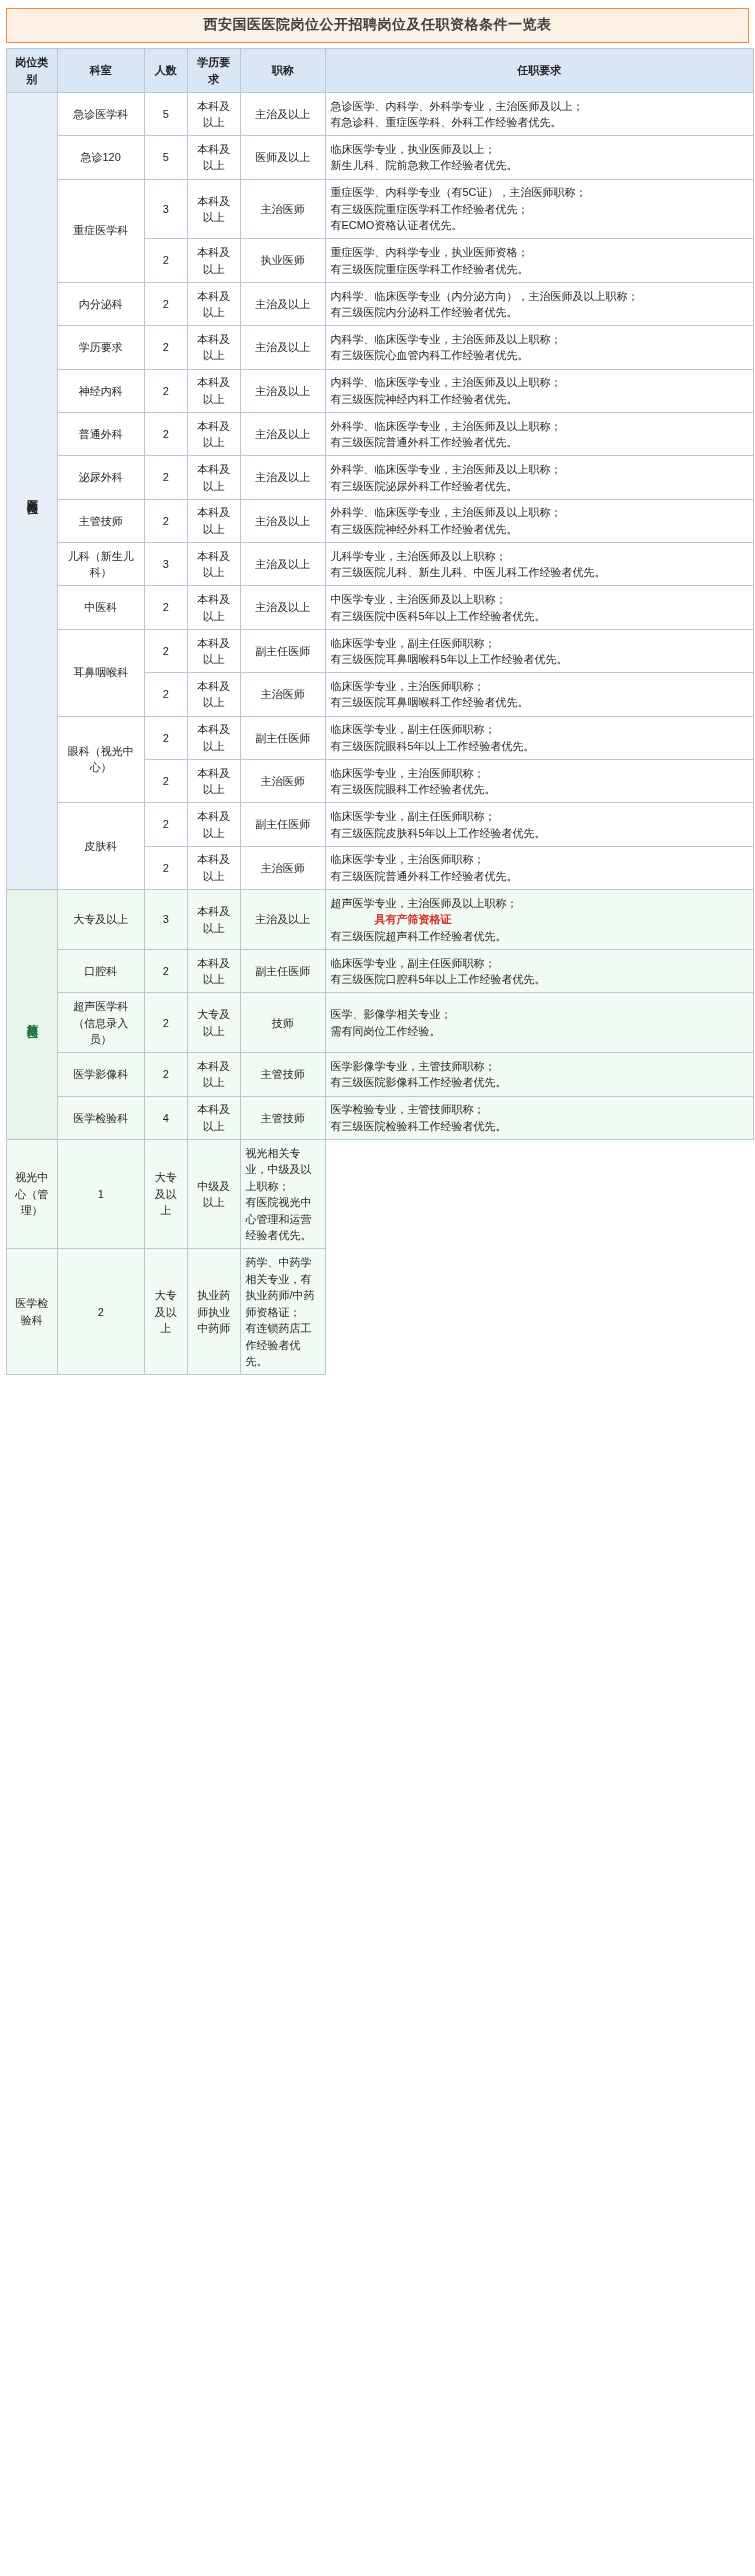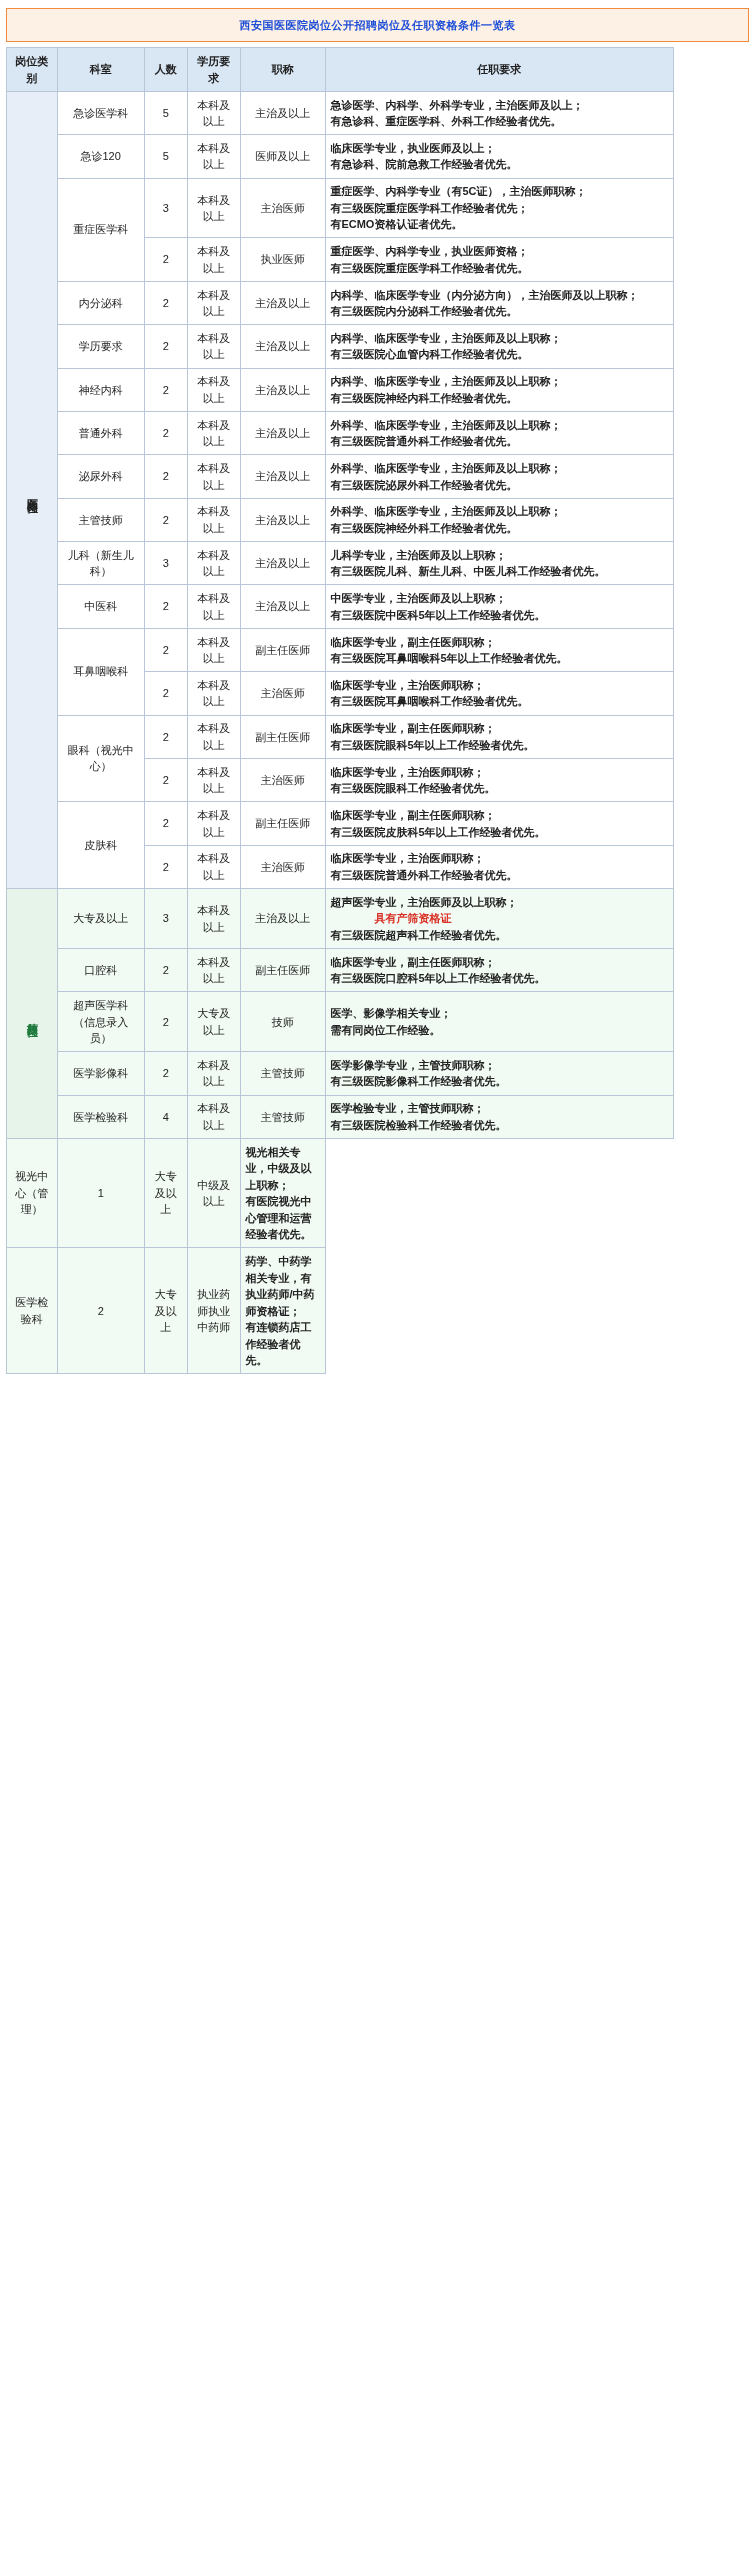--- a/index.html
+++ b/index.html
@@ -17,29 +17,29 @@
   }
   
   .title-bar {
     margin: 7.6px 5.7px 5.7px 5.7px;
     border: 1.9px solid #f08a3c;
     background: #fdf0e4;
     text-align: center;
     padding: 6.6px 3.8px 7.6px 3.8px;
   }
   .title-bar .title-text {
-    color: #1d4ed8;
-    font-size: 11px;
+    color: #404040;
+    font-size: 14px;
     font-weight: bold;
     letter-spacing: 0.5px;
   }
   
   table.jobs {
     border-collapse: collapse;
-    width: 668px;
+    width: 748px;
     margin: 0 5.7px 9.4px 5.7px;
     table-layout: fixed;
   }
   table.jobs td, table.jobs th {
     border: 0.9px solid #b9c6d8;
     vertical-align: middle;
     font-size: 11px;
     line-height: 1.5;
     padding: 4.7px 4.7px;
     color: #222;
@@ -78,21 +78,21 @@
   td.num  { font-size: 11.3px; }
   td.edu  { font-size: 11px; }
   td.jobtitle { font-size: 11px; }
   td.req  { text-align: left; font-size: 11px; padding-left: 7.6px; }
 
   tr.doc td.dept, tr.doc td.num, tr.doc td.edu, tr.doc td.jobtitle, tr.doc td.req { background: #ffffff; }
   tr.tech td { background: #f1faf3; }
   tr.tech td.dept, tr.tech td.num, tr.tech td.edu, tr.tech td.jobtitle, tr.tech td.req { background: #f1faf3; }
 
   .hl { color: #d93025; font-weight: bold; margin-left: 44px; }
-  .line { display: block; font-weight: bold; }
+  .line { display: block; }
 </style>
 </head>
 <body>
 
 <div class="page">
 
   <div class="title-bar">
     <span class="title-text">西安国医医院岗位公开招聘岗位及任职资格条件一览表</span>
   </div>
 
@@ -127,21 +127,21 @@
             <span class="line">有急诊科、重症医学科、外科工作经验者优先。</span>
           </td>
         </tr>
         <tr class="doc">
           <td class="dept" rowspan="1">急诊120</td>
           <td class="num">5</td>
           <td class="edu">本科及以上</td>
           <td class="jobtitle">医师及以上</td>
           <td class="req">
             <span class="line">临床医学专业，执业医师及以上；</span>
-            <span class="line">有急诊科、院前急救工作经验者优先。</span>
+            <span class="line">新生儿科、院前急救工作经验者优先。</span>
           </td>
         </tr>
         <tr class="doc">
           <td class="dept" rowspan="2">重症医学科</td>
           <td class="num">3</td>
           <td class="edu">本科及以上</td>
           <td class="jobtitle">主治医师</td>
           <td class="req">
             <span class="line">重症医学、内科学专业（有5C证），主治医师职称；</span>
             <span class="line">有三级医院重症医学科工作经验者优先；</span>

